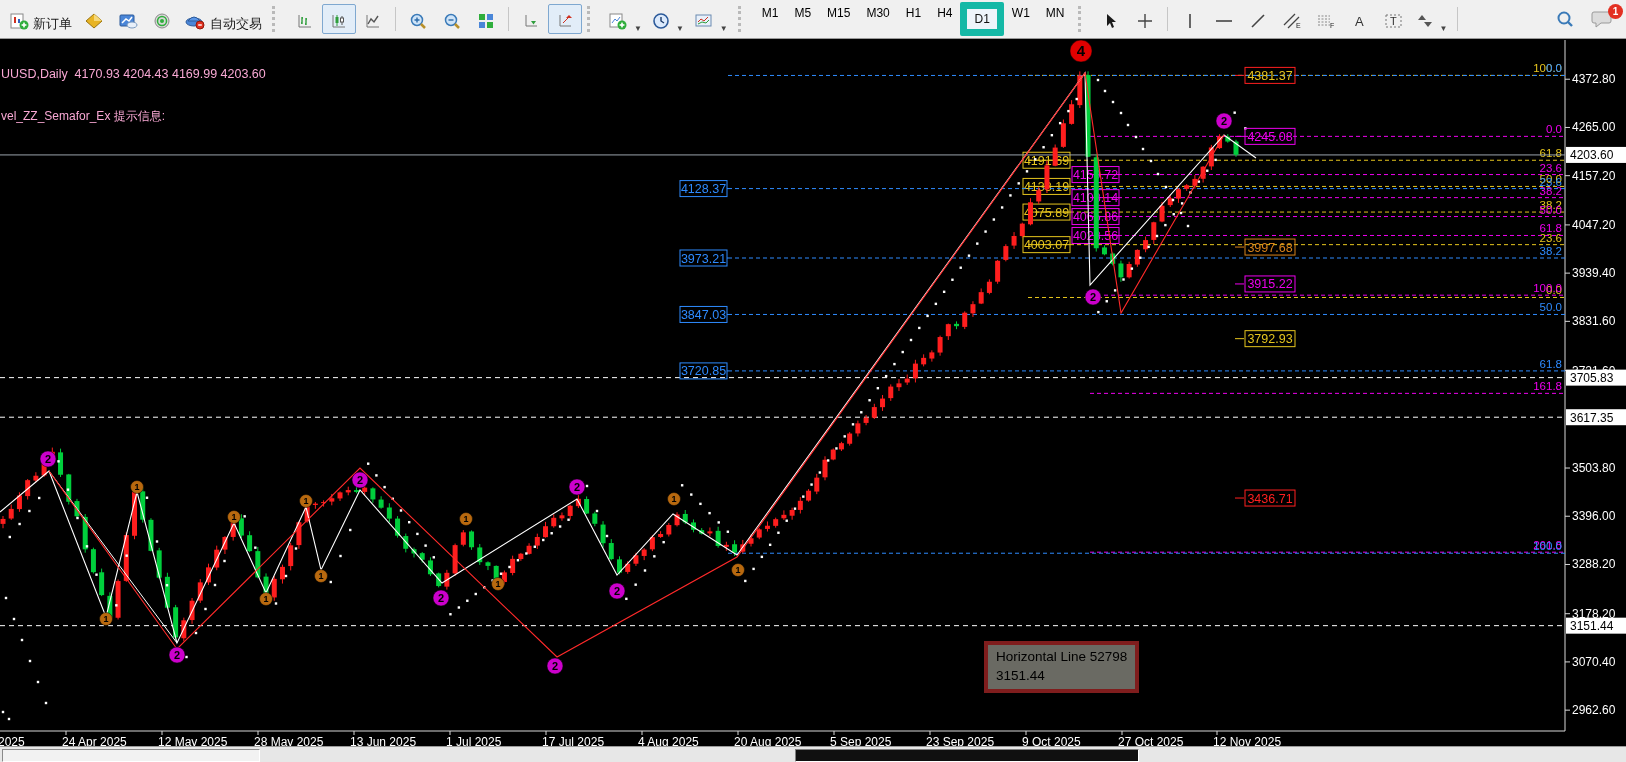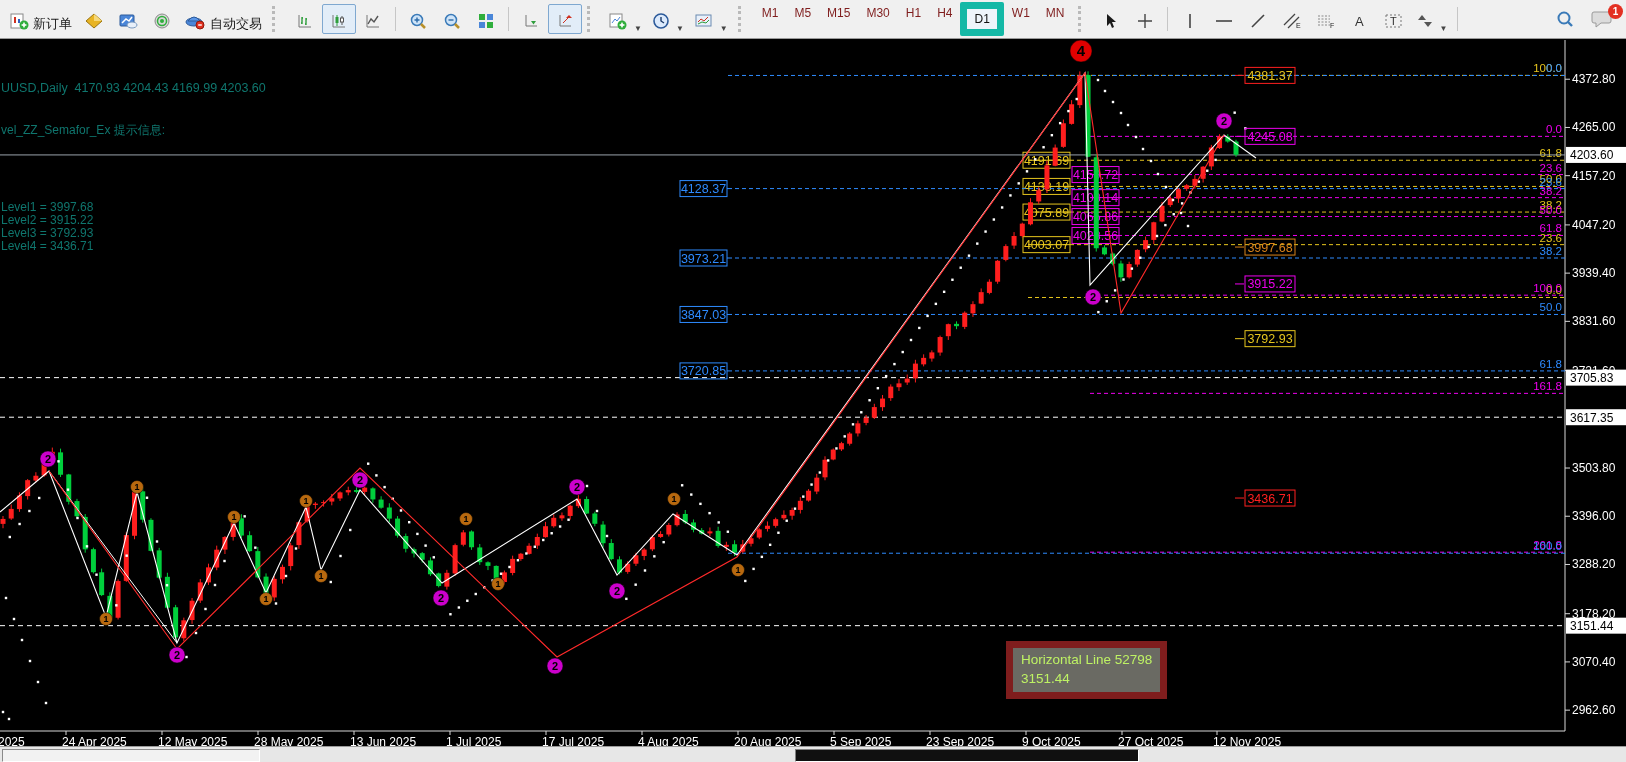--- a/index.html
+++ b/index.html
@@ -5,35 +5,35 @@
   html,body{margin:0;padding:0;width:1626px;height:762px;background:#000;overflow:hidden;
     font-family:"Liberation Sans",sans-serif;position:relative}
   
   .toolbar{position:absolute;top:0;left:0;width:1626px;height:39px;background:#f0f0f0;
     border-bottom:1px solid #9a9a9a;display:flex;align-items:center;padding:0 4px;box-sizing:border-box;z-index:30}
   .tbtn{height:28px;min-width:24px;display:flex;align-items:flex-end;justify-content:center;gap:4px;
     border:1px solid transparent;border-radius:2px;font-size:13px;color:#1a1a1a;padding:0 4px;cursor:default}
   .tbtn.active{border:1px solid #7fa8d0;background:#e2edf8}
   .grip{width:8px;height:26px;border-left:3px dotted #b9b9b9;margin:0 5px}
   .sep{width:1px;height:24px;background:#c6c6c6;margin:0 5px}
-  .tf-btn{font-size:12px;color:#7f1d1d;padding:3px 7px;border:1px solid transparent;border-radius:2px}
+  .tf-btn{font-size:12px;color:#000000;padding:3px 7px;border:1px solid transparent;border-radius:2px}
   .tf-btn.active{border:7px solid #14b8a6;background:#eef4fa;color:#111}
   .drop{font-size:8px;color:#444;margin-left:2px}
   .spacer{flex:1}
   .chat-wrap{position:relative;width:30px;height:26px;display:flex;align-items:center;justify-content:center}
   .badge{position:absolute;top:-2px;right:-2px;width:15px;height:15px;border-radius:50%;background:#e33022;
     color:#fff;font-size:10px;display:flex;align-items:center;justify-content:center;font-weight:bold}
   
   #chart-layer{position:absolute;top:0;left:0;z-index:5}
-  #info-block{position:absolute;top:56px;left:1px;z-index:10;color:#0f766e;font-size:12px;line-height:13px;white-space:pre}
+  #info-block{position:absolute;top:42px;left:1px;z-index:10;color:#f9a8d4;font-size:12px;line-height:13px;white-space:pre}
   #info-block .l1{font-size:12.5px;margin-bottom:3px}
   #info-block .gap{height:12px}
   
-  #tooltip{position:absolute;left:1006px;top:641px;z-index:40;background:rgba(112,112,104,0.95);
-    border:7px solid #7f1d1d;color:#bef264;font-size:13.5px;line-height:19px;padding:2px 8px 4px 8px}
+  #tooltip{position:absolute;left:984px;top:641px;z-index:40;background:rgba(112,112,104,0.95);
+    border:4px solid #7f1d1d;color:#000000;font-size:13.5px;line-height:19px;padding:2px 8px 4px 8px}
   
   #status-bar{position:absolute;left:0;top:746px;width:1626px;height:16px;background:#e7e7e7;
     border-top:1px solid #9a9a9a;z-index:20}
   #status-left{position:absolute;left:2px;top:2px;width:256px;height:11px;background:#f2f2f2;
     border:1px solid;border-color:#8a8a8a #fff #fff #8a8a8a}
   #status-field{position:absolute;left:795px;top:2px;width:342px;height:11px;background:#101010;
     border:1px solid;border-color:#808080 #fff #fff #808080}
   svg text{font-family:"Liberation Sans",sans-serif}
 </style>
 </head>
@@ -948,21 +948,20 @@
         <line x1="1217" y1="731" x2="1217" y2="735" stroke="#d8d8d8"></line>
         <text x="1213" y="746" font-size="12" fill="#fff">12 Nov 2025</text>
       </g>
     </svg>
 </div>
 
 <div id="info-block">
   <div class="l1">UUSD,Daily  4170.93 4204.43 4169.99 4203.60</div>
   <div>vel_ZZ_Semafor_Ex 提示信息:</div>
   <div class="gap"></div>
-  <div id="levels-lower"><div>Level1 = 3997.68</div><div>Level2 = 3915.22</div><div>Level3 = 3792.93</div><div>Level4 = 3436.71</div></div>
 </div>
 
 <div id="tooltip">
   <div>Horizontal Line 52798</div>
   <div>3151.44</div>
 </div>
 
 <div id="status-bar">
   <div id="status-left"></div>
   <div id="status-field"></div>

